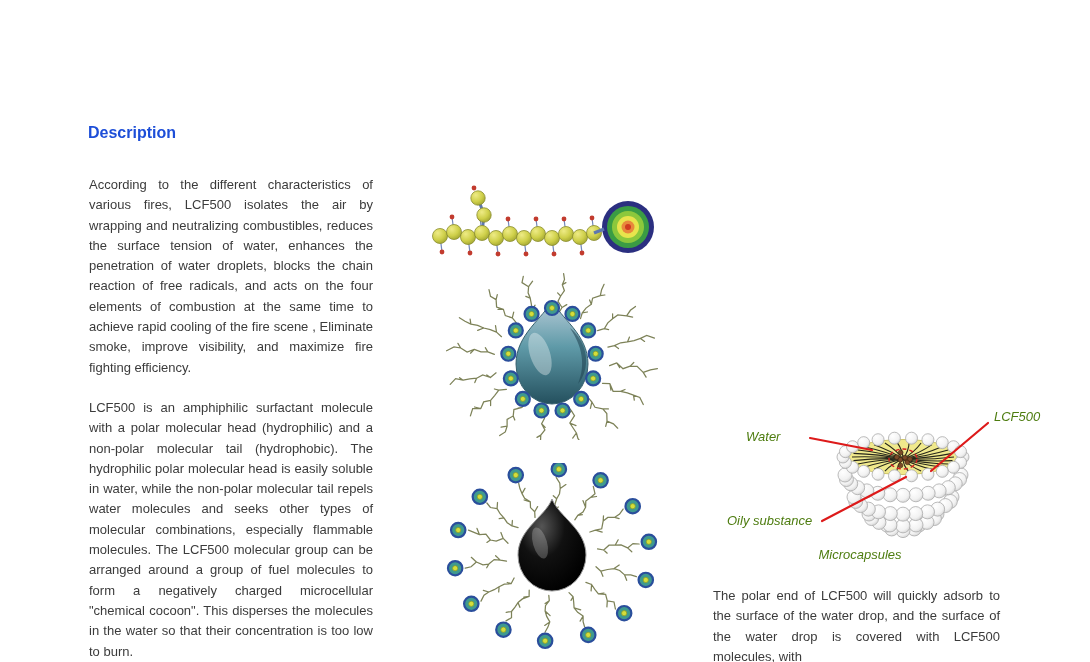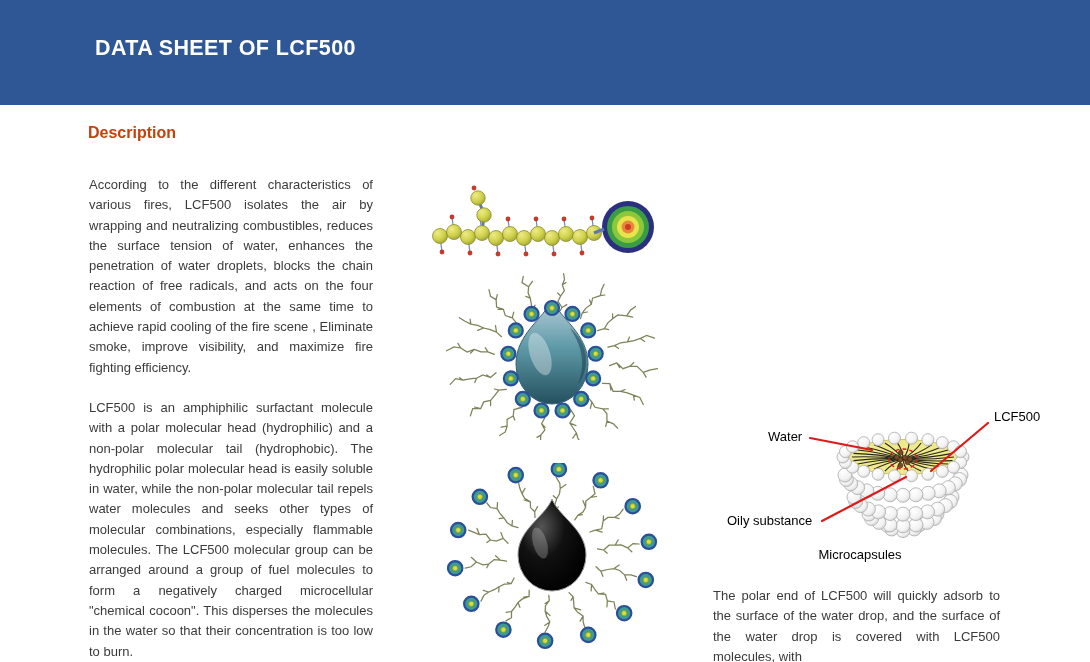--- a/index.html
+++ b/index.html
@@ -37,40 +37,37 @@
     position:absolute;left:713px;top:180px;width:287px;text-align:center;
     font-size:13px;color:#333333;
   }
   .right-paras{position:absolute;left:713px;top:216px;width:287px;
     font-size:13px;line-height:20.3px;text-align:justify;}
   .right-paras p{margin:0;}
   .diagram{
     position:absolute;left:700px;top:405px;width:345px;height:172px;
   }
   .diagram svg{position:absolute;left:0;top:0;}
-  .dlabel{position:absolute;font-size:13px;color:#000000;white-space:nowrap;}
-  .lbl-water{left:68px;top:24px;}
+  .dlabel{position:absolute;font-size:13px;color:#4d7c0f;white-space:nowrap;font-style:italic;}
+  .lbl-water{left:46px;top:24px;}
   .lbl-lcf500{left:294px;top:4px;}
   .lbl-oily{left:27px;top:108px;}
   .lbl-micro{left:60px;top:142px;width:200px;text-align:center;}
   .right-p3{
     position:absolute;left:713px;top:586px;width:287px;
     font-size:13px;line-height:20.3px;text-align:justify;
   }
 </style>
 </head>
 <body>
 
 <div class="page">
 
-  <div class="header" style="background: rgb(47, 86, 149);">
-    <div class="header-title" style="color: rgb(255, 255, 255);">DATA SHEET OF LCF500</div>
-  </div>
-
-  <div class="section-heading" style="color: #c2410c;">Description</div>
+
+  <div class="section-heading" style="color: #1d4ed8;">Description</div>
 
   <div class="col-left">
     <p>According to the different characteristics of various fires, LCF500 isolates the air by wrapping and neutralizing combustibles, reduces the surface tension of water, enhances the penetration of water droplets, blocks the chain reaction of free radicals, and acts on the four elements of combustion at the same time to achieve rapid cooling of the fire scene , Eliminate smoke, improve visibility, and maximize fire fighting efficiency.</p>
     <p>LCF500 is an amphiphilic surfactant molecule with a polar molecular head (hydrophilic) and a non-polar molecular tail (hydrophobic). The hydrophilic polar molecular head is easily soluble in water, while the non-polar molecular tail repels water molecules and seeks other types of molecular combinations, especially flammable molecules. The LCF500 molecular group can be arranged around a group of fuel molecules to form a negatively charged microcellular "chemical cocoon". This disperses the molecules in the water so that their concentration is too low to burn.</p>
   </div>
 
   <div class="col-mid">
     <svg id="fig-chain" class="fig" style="left:8px;top:4px" width="230" height="80" viewBox="0 0 230 80">
         <defs>
           <radialGradient id="ballG" cx="35%" cy="30%" r="75%">

